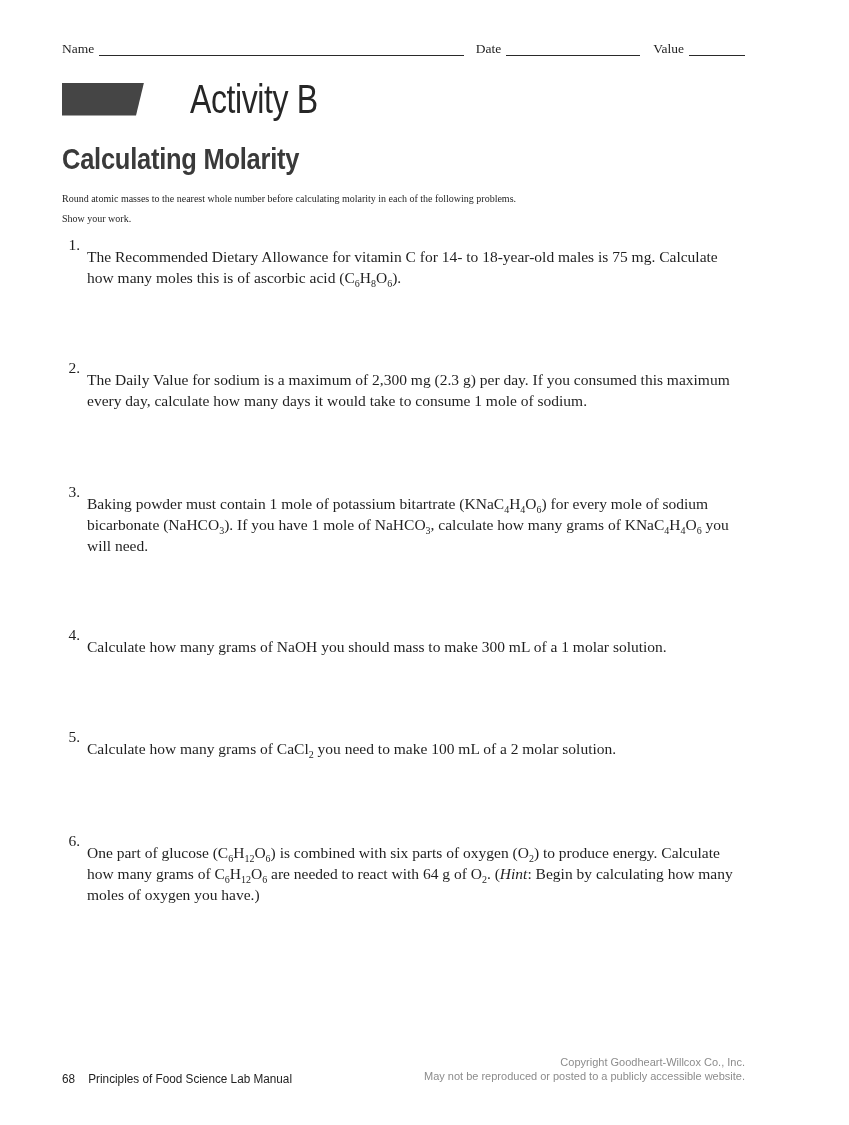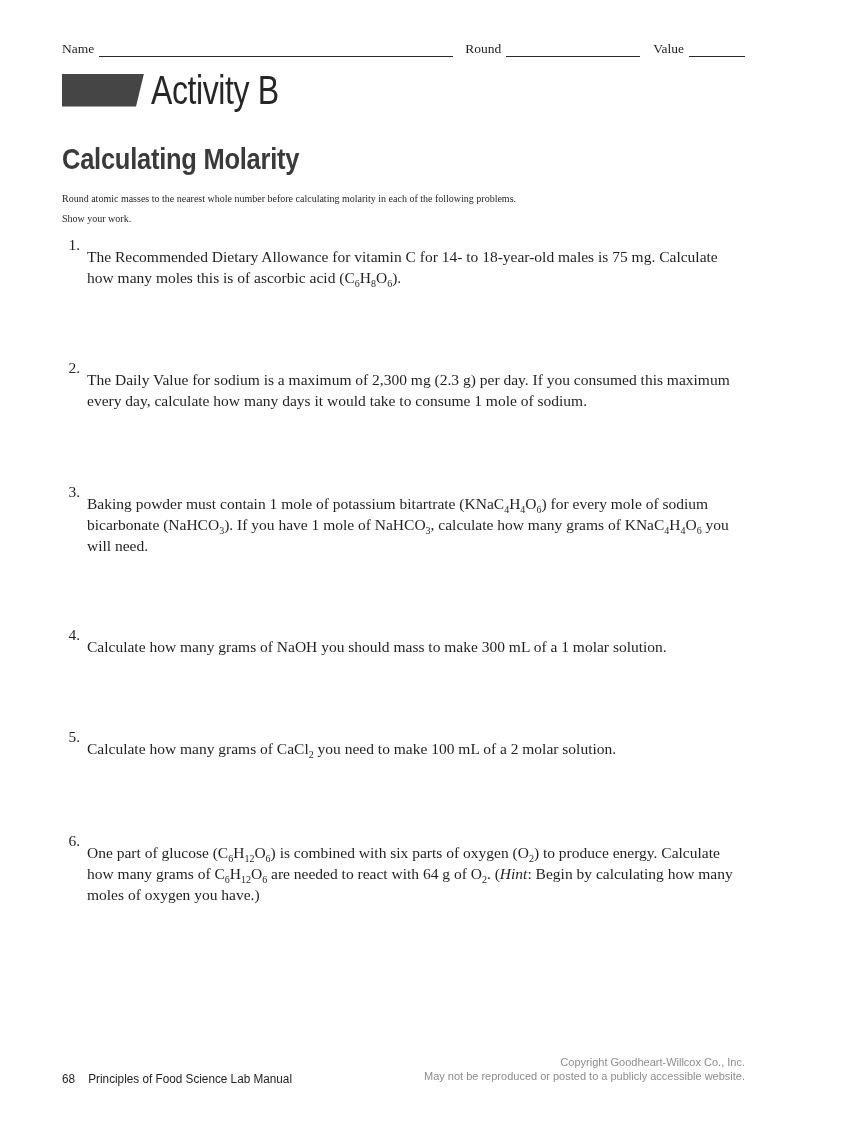--- a/index.html
+++ b/index.html
@@ -13,40 +13,41 @@
     color: var(--ink, #1f1f1f);
     overflow: hidden;
   }
 
   
   .header-row {
     position: absolute;
     top: 40px; left: 62px;
     width: 683px;
     display: flex;
-    align-items: center;
+    align-items: flex-start;
     font-size: 13.5px;
     line-height: 17px;
   }
   .hlabel { white-space: nowrap; }
   .hline {
     border-bottom: 1px solid #2a2a2a;
     height: 15px;
     margin-left: 5px;
   }
   .hline.name   { flex: 1 1 auto; margin-right: 12px; }
   .hline.date   { width: 134px;  margin-right: 13px; }
   .hline.period { width: 56px; }
 
   
   .activity-row {
     position: absolute;
-    top: 72px; left: 62px;
+    top: 81px; left: 62px;
     display: flex;
     align-items: center;
+    gap: 39px;
   }
   .banner-shape {
     width: 82px; height: 33px;
     background: var(--banner, #454545);
     -webkit-clip-path: polygon(0 0, 100% 0, calc(100% - 8px) 100%, 0 100%);
     clip-path: polygon(0 0, 100% 0, calc(100% - 8px) 100%, 0 100%);
     margin-right: 7px;
     flex: none;
   }
   .activity-title {
@@ -138,21 +139,21 @@
   }
 </style>
 </head>
 <body>
 
 <div class="page" style="--banner: #454545; --heading: #3a3a3a; --ink: #1f1f1f; --muted: #8c8c8c;">
 
   <div class="header-row">
     <span class="hlabel">Name</span>
     <span class="hline name"></span>
-    <span class="hlabel">Round</span>
+    <span class="hlabel">Date</span>
     <span class="hline date"></span>
     <span class="hlabel">Value</span>
     <span class="hline period"></span>
   </div>
 
   <div class="activity-row">
     <div class="banner-shape"></div>
     <div class="activity-title">Activity B</div>
   </div>
 

